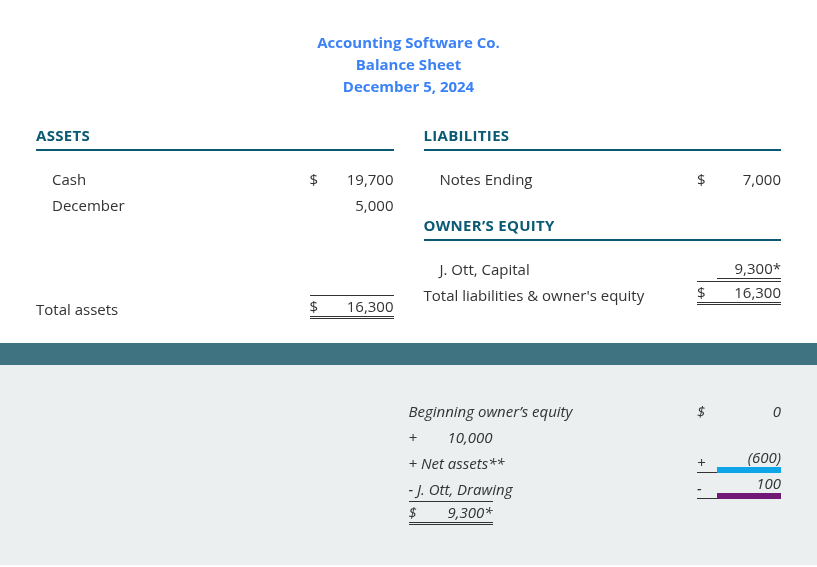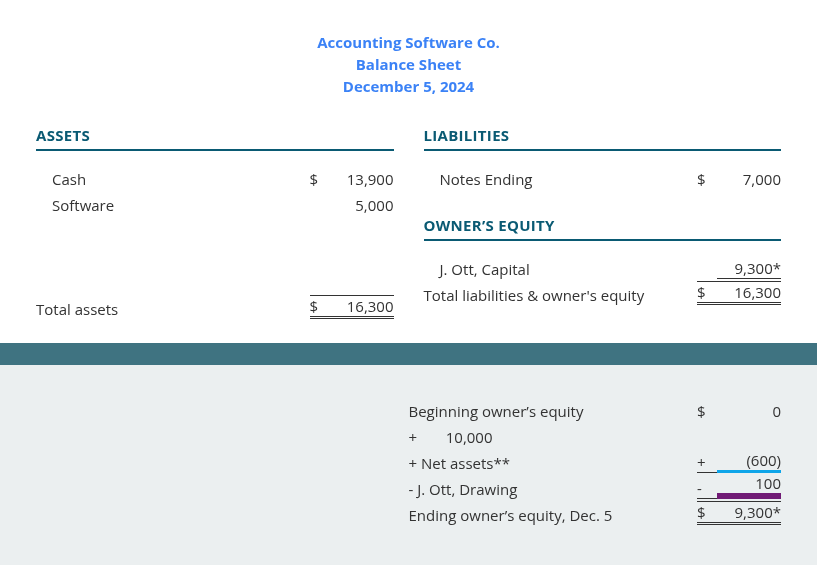--- a/index.html
+++ b/index.html
@@ -51,20 +51,21 @@
     height: 22px;
     background: #3f7381;
     width: 100%;
   }
   .lower-wrap {
     background: #ebeff0;
     padding: 30px 36px 40px 36px;
   }
   .lower {
     display: flex;
+    font-style: italic;
   }
   .lower-left { flex: 1; }
   .lower-right { flex: 1; }
 </style>
 </head>
 <body>
 
 <div class="sheet">
   <div class="header">
     <div>Accounting Software Co.</div>
@@ -73,24 +74,24 @@
   </div>
 
   <div class="cols">
 
     <div class="col">
       <div class="section-title">ASSETS</div>
 
       <div class="row">
         <div class="label pad-label">Cash</div>
         <div class="cur">$</div>
-        <div class="amt">13,900</div>
+        <div class="amt">19,700</div>
       </div>
       <div class="row">
-        <div class="label pad-label">Software</div>
+        <div class="label pad-label">December</div>
         <div class="cur"></div>
         <div class="amt">5,000</div>
       </div>
 
       <div class="spacer"></div>
       <div class="spacer"></div>
       <div class="spacer"></div>
 
       <div class="row dbl">
         <div class="label">Total assets</div>
@@ -141,31 +142,30 @@
       </div>
 
       <div class="row">
         <div class="cur">+</div>
         <div class="amt">10,000</div>
       </div>
 
       <div class="row">
         <div class="label">+ Net assets**</div>
         <div class="cur" style="border-bottom:1px solid #333">+</div>
-        <div class="amt" style="border-bottom:3px solid #0ea5e9">(600)</div>
+        <div class="amt" style="border-bottom:6px solid #0ea5e9">(600)</div>
       </div>
 
 
       <div class="row">
         <div class="label">- J. Ott, Drawing</div>
         <div class="cur" style="border-bottom:1px solid #333">-</div>
         <div class="amt" style="border-bottom:6px solid #701a75">100</div>
       </div>
 
       <div class="row dbl">
-        <div class="label">Ending owner’s equity, Dec. 5</div>
         <div class="cur">$</div>
         <div class="amt">9,300*</div>
       </div>
 
     </div>
   </div>
 </div>
 
 </body></html>

